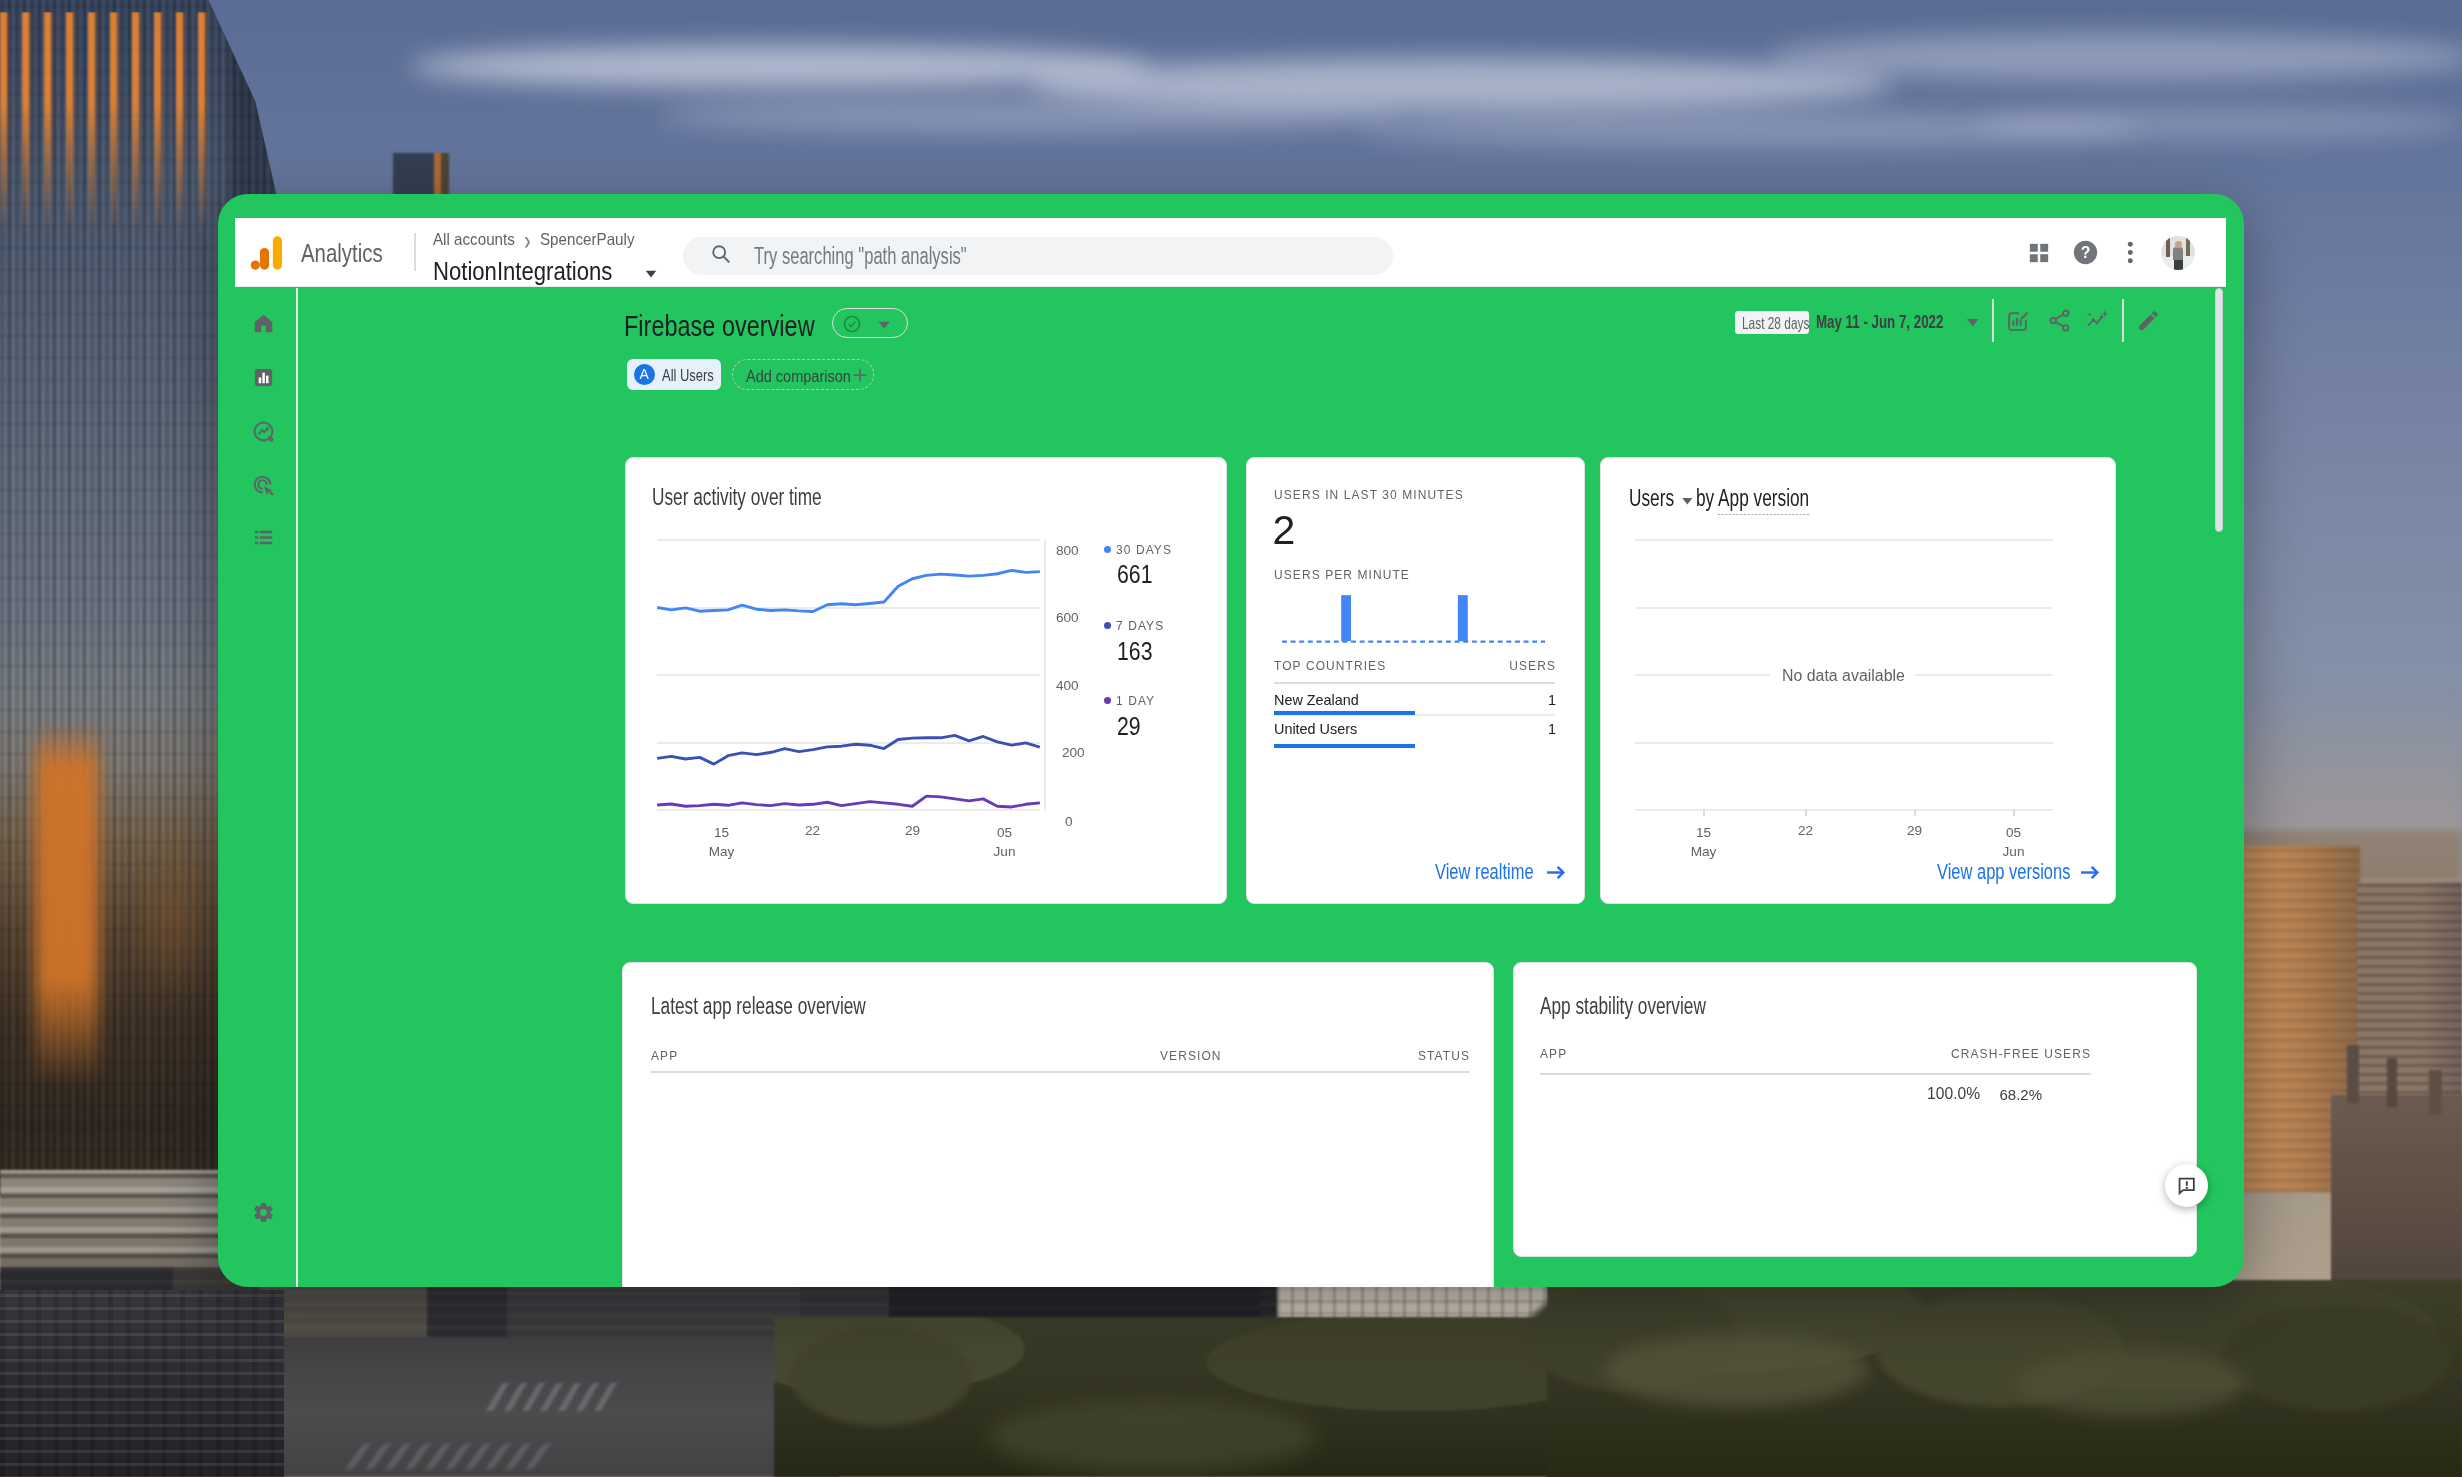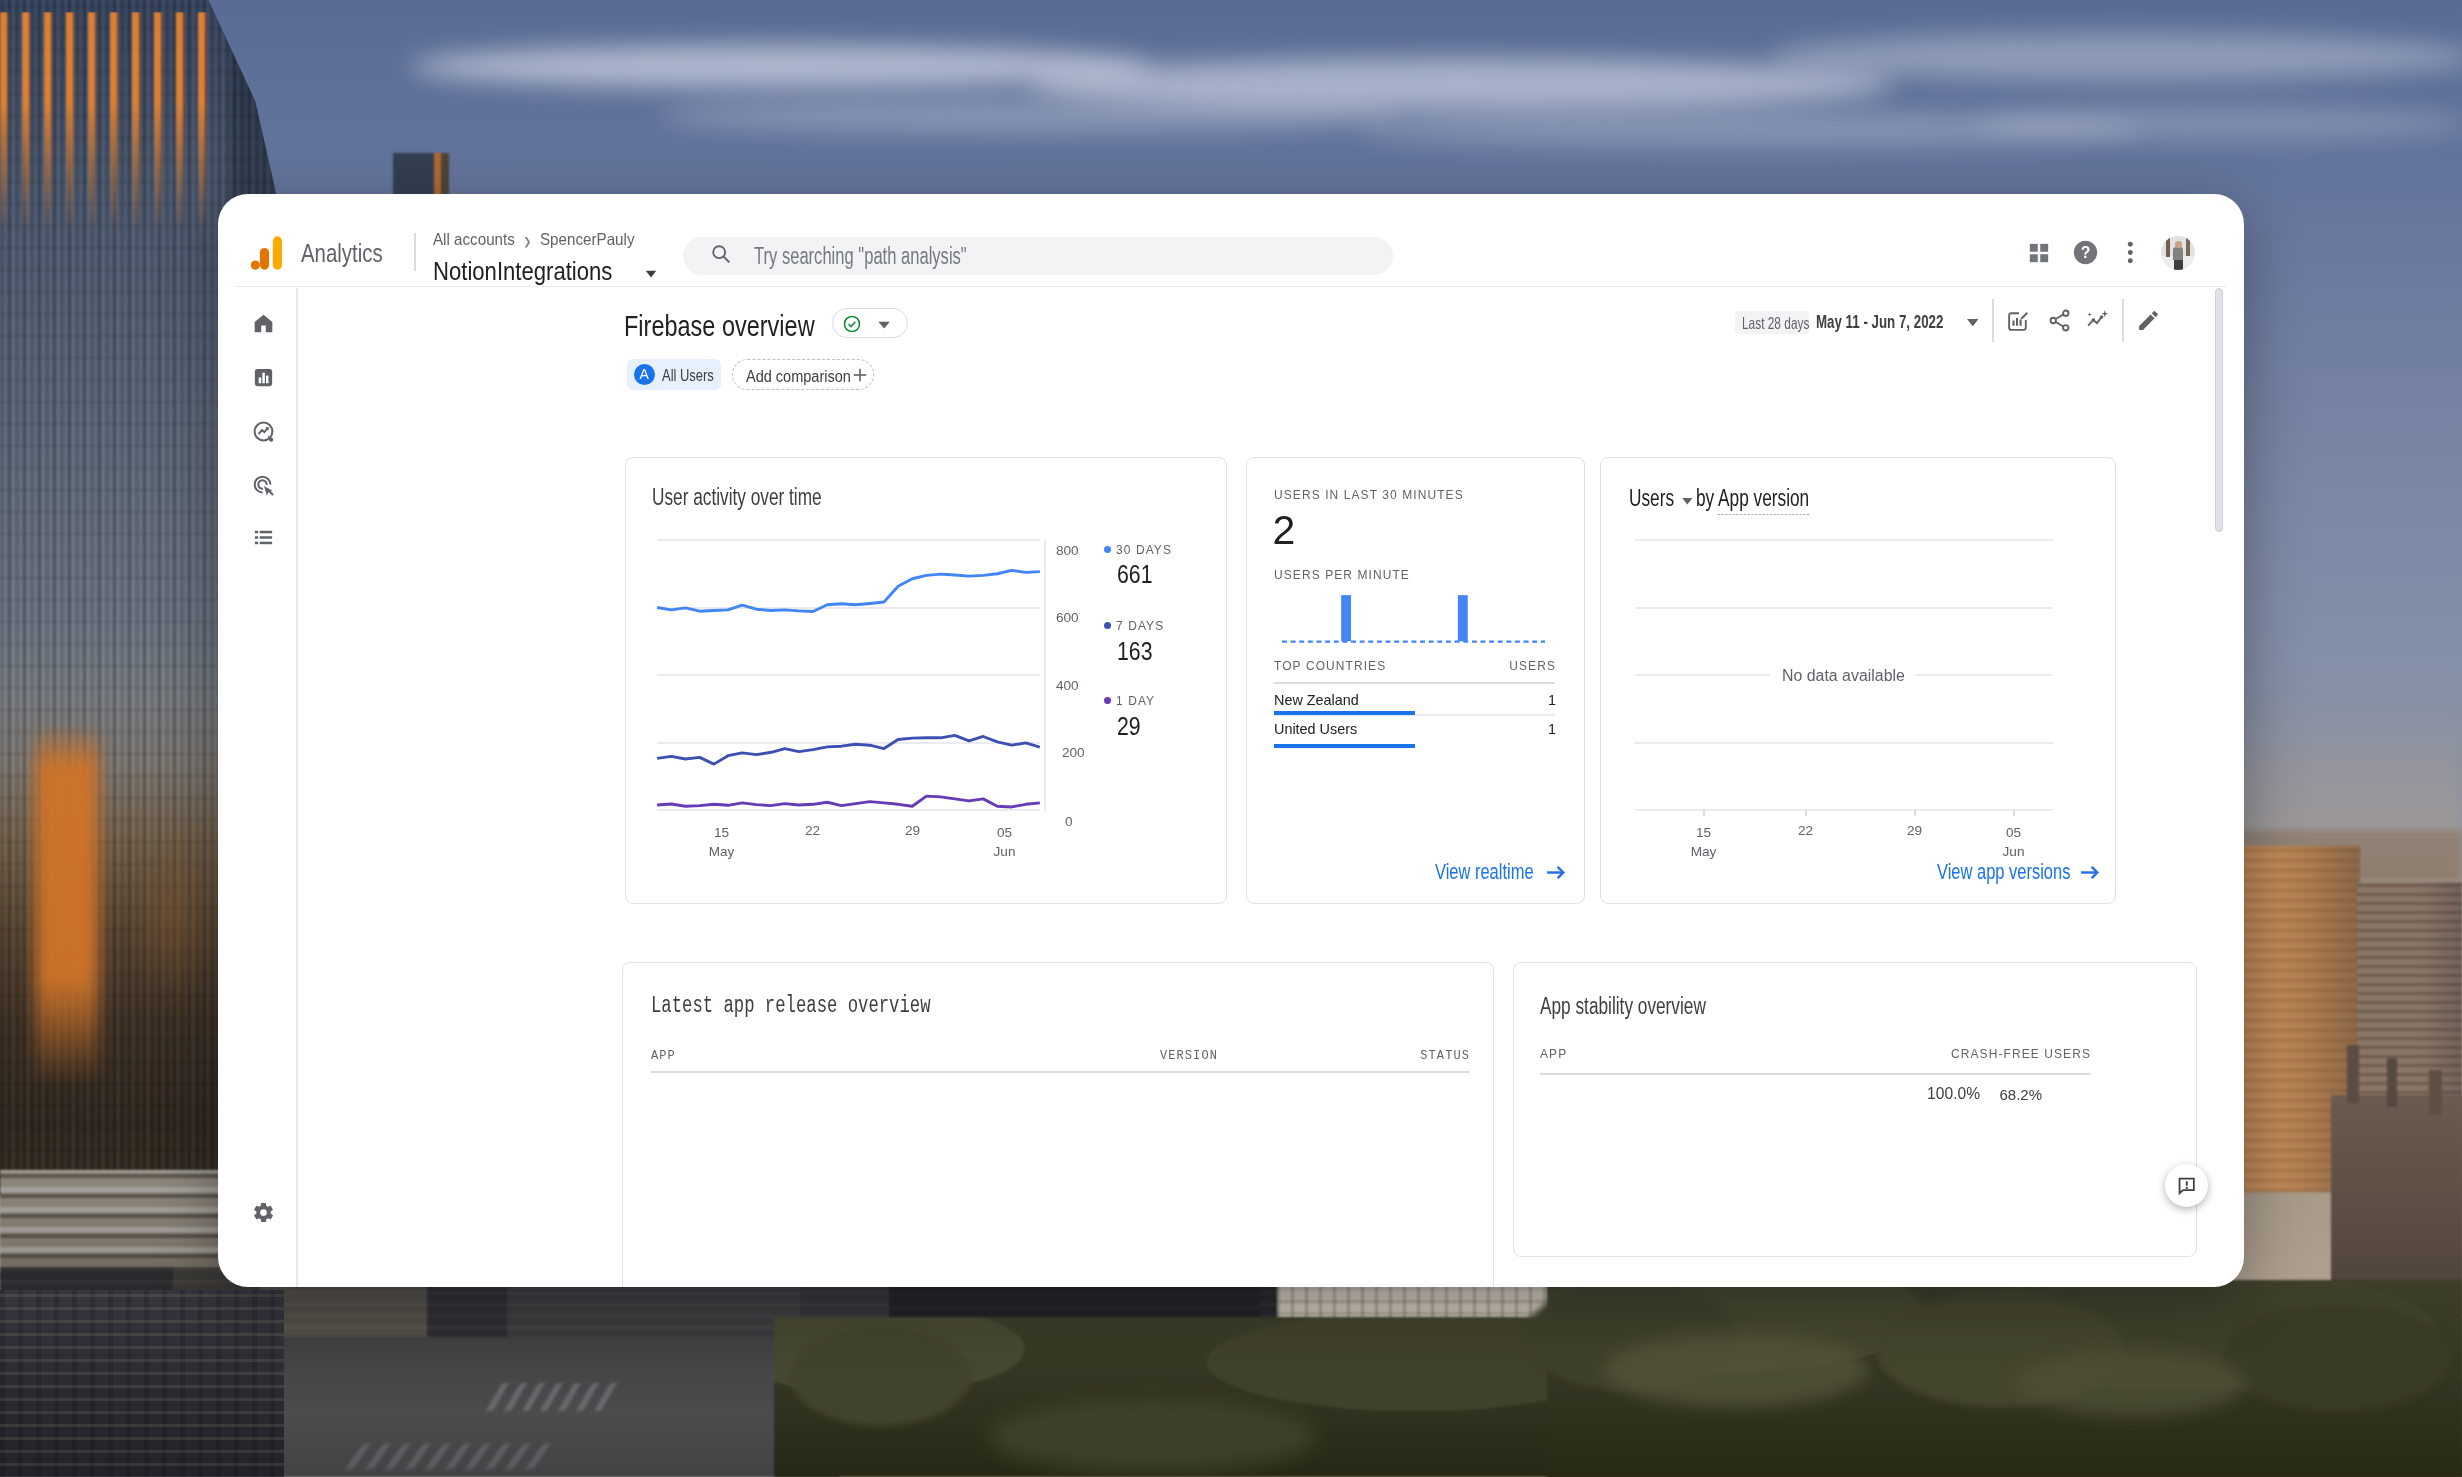--- a/index.html
+++ b/index.html
@@ -86,21 +86,21 @@
     linear-gradient(180deg,#3c3d29 0,#31321f 55%,#262815 100%);
   filter:blur(1.2px); }
 #treesr { left:1547px; top:1280px; width:915px; height:198px;
   background:
     radial-gradient(ellipse 329px 91px at 20% 18%, #45462e 0 60%, rgba(0,0,0,0) 61%),
     radial-gradient(ellipse 411px 99px at 70% 25%, #3f402a 0 60%, rgba(0,0,0,0) 61%),
     linear-gradient(180deg,#3e3f2a 0,#333421 55%,#282a15 100%);
   filter:blur(1.2px); }
 
 #win { position:absolute; left:218px; top:194px; width:2026px; height:1093px;
-  background:#ffffff; border-radius:30px; overflow:hidden;
+  background:#22c55e; border-radius:30px; overflow:hidden;
   box-shadow:0 15px 58px rgba(12,15,22,0.38); }
 #toolbar { position:absolute; left:17.3px; top:24px; width:1991px; height:69px; background:#fff;
   border-bottom:1.6px solid #e9eaec; }
 .g { color:#5f6368; }
 .d { color:#202124; }
 .blue { color:#1a73e8; }
 .card { position:absolute; background:#fff; border:1.6px solid #dfe1e5; border-radius:8.2px; }
 .lbl { font-size:13px; letter-spacing:1.2px; color:#5f6368; white-space:nowrap; transform:scaleX(0.92); transform-origin:left center; }
 .lblr { transform-origin:right center !important; }
 .t1 { font-size:23px; color:#3c4043; transform:scaleX(0.75); transform-origin:left center; white-space:nowrap; }
@@ -370,21 +370,21 @@
     <div class="abs ax" style="left:180px;top:365px;text-align:center;width:49px;">22</div>
     <div class="abs ax" style="left:289px;top:365px;text-align:center;width:49px;">29</div>
     <div class="abs ax" style="left:388px;top:365px;text-align:center;width:49px;line-height:19px;">05<br>Jun</div>
     <div class="abs blue sx" style="left:336px;top:402px;font-size:21.4px;transform:scaleX(0.77);">View app versions</div>
     <svg class="abs" style="left:479px;top:408px" width="20" height="13" viewBox="0 0 24 16">
         <line x1="1" y1="8" x2="21" y2="8" stroke="#2b6de8" stroke-width="3"></line>
         <path d="M14 1 L21 8 L14 15" fill="none" stroke="#2b6de8" stroke-width="3"></path>
       </svg>
   </div>
 
-  <div class="card" style="left:404px;top:768px;width:872px;height:372px;font-family:Liberation Mono, monospace;">
+  <div class="card" style="left:404px;top:768px;width:872px;height:372px;">
     <div class="abs t1" style="left:28px;top:30px;">Latest app release overview</div>
     <div class="abs lbl" style="left:28px;top:85px;">APP</div>
     <div class="abs lbl" style="left:537px;top:85px;">VERSION</div>
     <div class="abs lbl lblr" style="left:765px;top:85px;width:82px;text-align:right;">STATUS</div>
     <div class="abs" style="left:28px;top:108px;width:819px;height:1.6px;background:#dadce0;"></div>
   </div>
 
   <div class="card" style="left:1295px;top:768px;width:684px;height:295px;">
     <div class="abs t1" style="left:26px;top:30px;">App stability overview</div>
     <div class="abs lbl" style="left:26px;top:83px;">APP</div>

